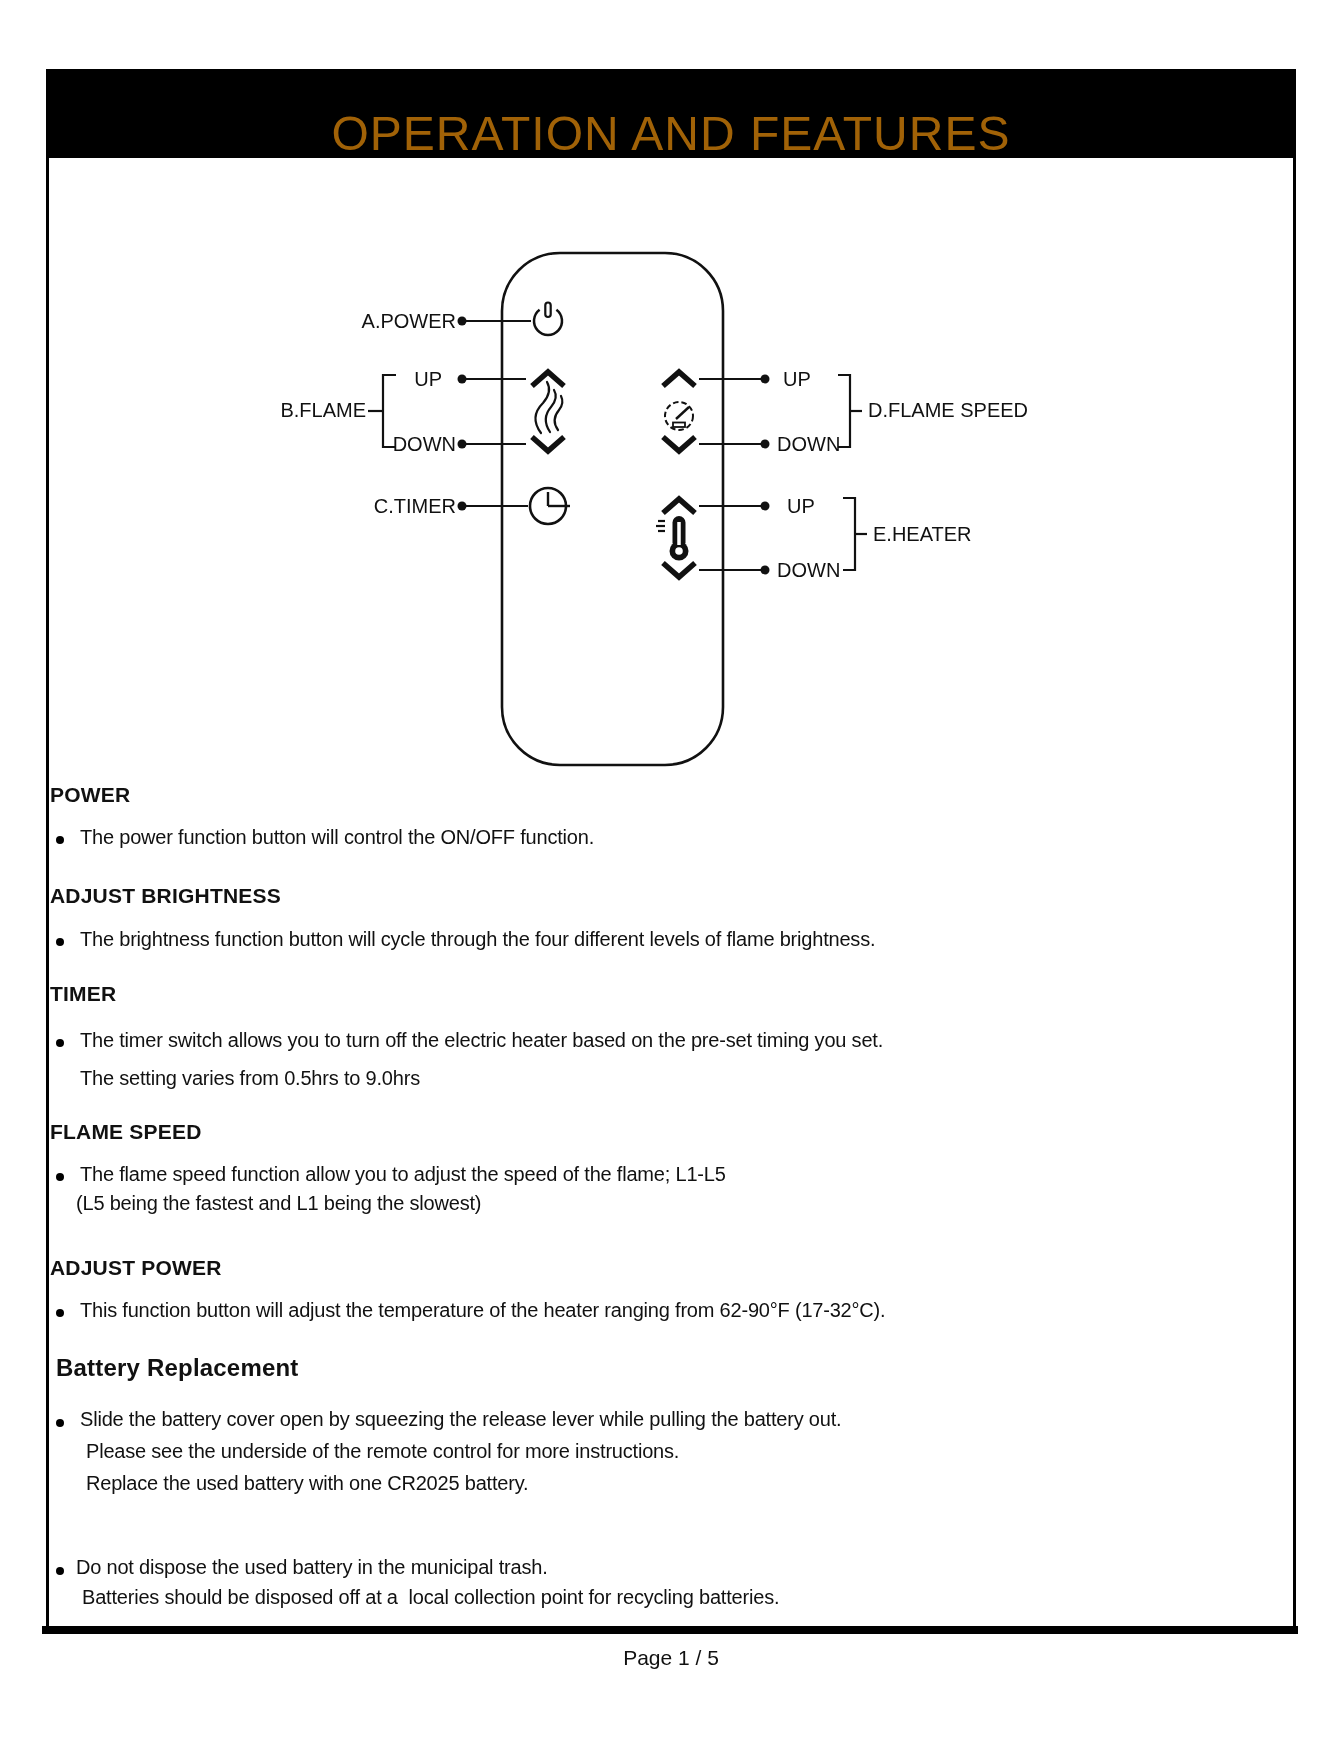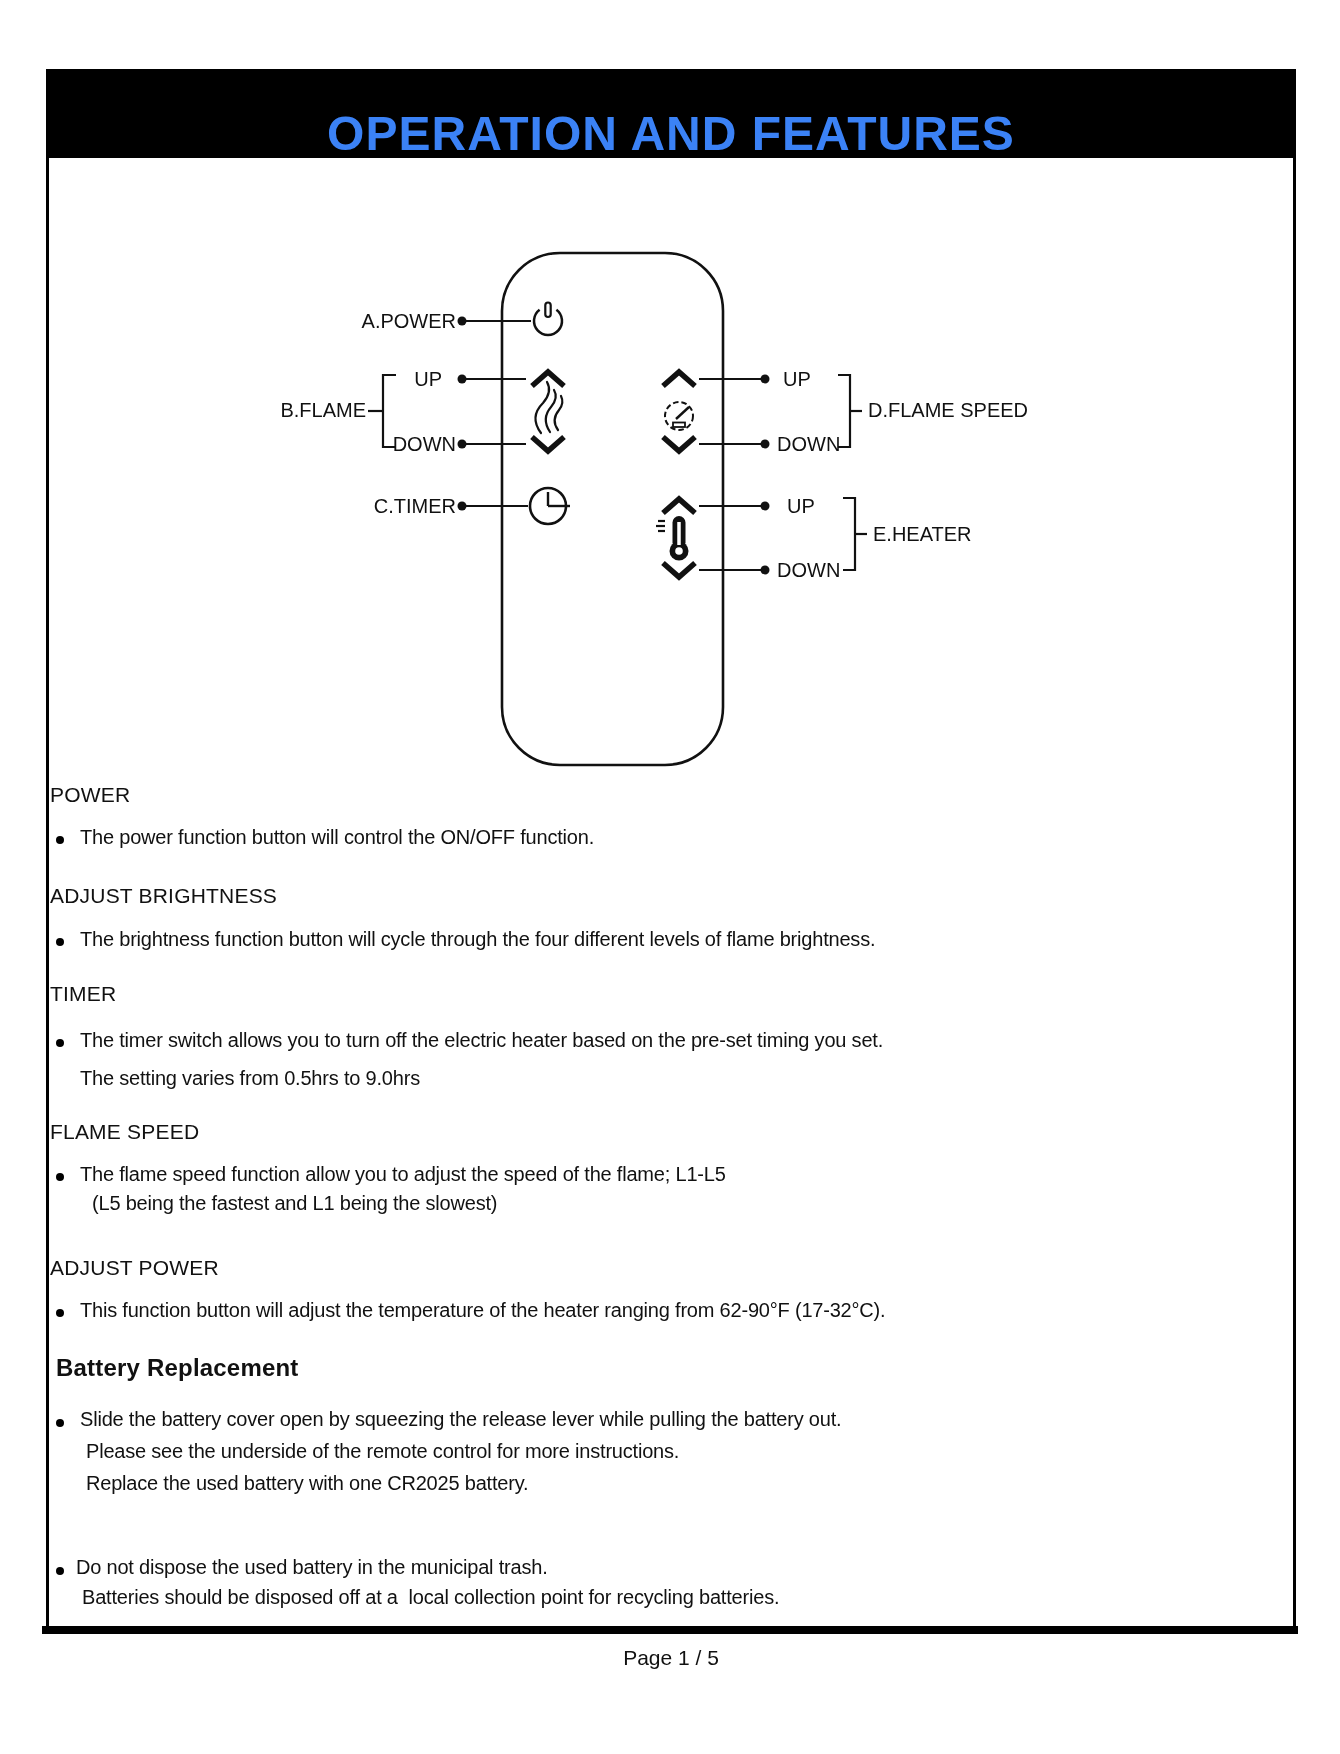--- a/index.html
+++ b/index.html
@@ -4,30 +4,30 @@
 <style>
   html,body{margin:0;padding:0;background:#ffffff;}
   .page{
     position:relative;width:1340px;height:1754px;background:#ffffff;
     font-family:"Liberation Sans",sans-serif;color:#111;overflow:hidden;
   }
   .banner{
     position:absolute;left:46px;top:69px;width:1250px;height:89px;background:#000;
     display:flex;align-items:center;justify-content:center;
   }
-  .banner-title{color:#3b82f6;font-size:48px;font-weight:bold;letter-spacing:1px;white-space:pre;margin-top:40px;}
+  .banner-title{color:#a16207;font-size:48px;font-weight:normal;letter-spacing:1px;white-space:pre;margin-top:40px;}
   .vline{position:absolute;top:69px;width:3px;height:1564px;background:#000;}
   .vline.left{left:46px;}
   .vline.right{left:1293px;}
   .hbar{position:absolute;left:42px;top:1626px;width:1256px;height:8px;background:#000;}
   .section-title{position:absolute;left:50px;top:183px;font-size:28px;font-weight:bold;letter-spacing:0.2px;}
   .diagram{position:absolute;left:46px;top:210px;}
   .diagram text{font-family:"Liberation Sans",sans-serif;font-size:20px;fill:#111;}
   .diagram .stroke{stroke:#111;fill:none;}
-  .heading{position:absolute;left:50px;font-size:21px;font-weight:normal;letter-spacing:0.2px;white-space:pre;}
+  .heading{position:absolute;left:50px;font-size:21px;font-weight:bold;letter-spacing:0.2px;white-space:pre;}
   .subheading{position:absolute;left:50px;font-size:24px;font-weight:bold;letter-spacing:0.2px;white-space:pre;margin-left:6px;}
   .line{position:absolute;font-size:20px;letter-spacing:-0.2px;white-space:pre;}
   .b-text{left:80px;}
   .b-cont{left:86px;}
   .bullet-dot{position:absolute;left:56px;width:8px;height:8px;border-radius:50%;background:#000;}
   .footer{position:absolute;left:46px;top:1646px;width:1250px;text-align:center;font-size:21px;}
 </style>
 </head>
 <body>
 
@@ -136,21 +136,21 @@
   <div class="line b-text" style="top:928px">The brightness function button will cycle through the four different levels of flame brightness.</div>
 
   <div class="heading" style="top:982px">TIMER</div>
   <span class="bullet-dot" style="top:1039px"></span>
   <div class="line b-text" style="top:1029px">The timer switch allows you to turn off the electric heater based on the pre-set timing you set.</div>
   <div class="line b-text" style="top:1067px">The setting varies from 0.5hrs to 9.0hrs</div>
 
   <div class="heading" style="top:1120px">FLAME SPEED</div>
   <span class="bullet-dot" style="top:1173px"></span>
   <div class="line b-text" style="top:1163px">The flame speed function allow you to adjust the speed of the flame; L1-L5</div>
-  <div class="line" style="top:1192px;left:92px">(L5 being the fastest and L1 being the slowest)</div>
+  <div class="line" style="top:1192px;left:76px">(L5 being the fastest and L1 being the slowest)</div>
 
   <div class="heading" style="top:1256px">ADJUST POWER</div>
   <span class="bullet-dot" style="top:1309px"></span>
   <div class="line b-text" style="top:1299px">This function button will adjust the temperature of the heater ranging from 62-90°F (17-32°C).</div>
 
   <div class="subheading" style="top:1354px">Battery Replacement</div>
 
   <span class="bullet-dot" style="top:1419px"></span>
   <div class="line b-text" style="top:1408px">Slide the battery cover open by squeezing the release lever while pulling the battery out.</div>
   <div class="line b-cont" style="top:1440px">Please see the underside of the remote control for more instructions.</div>

